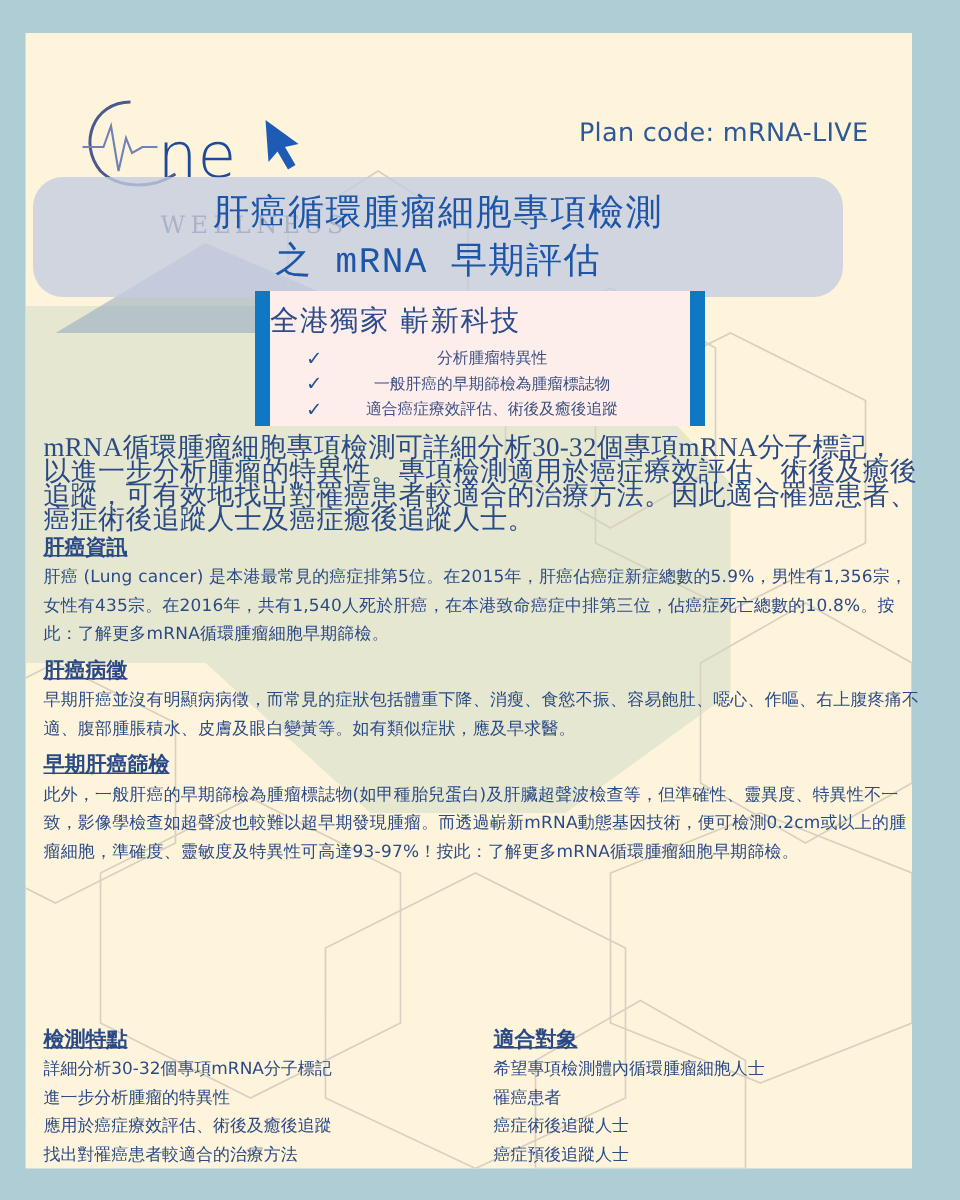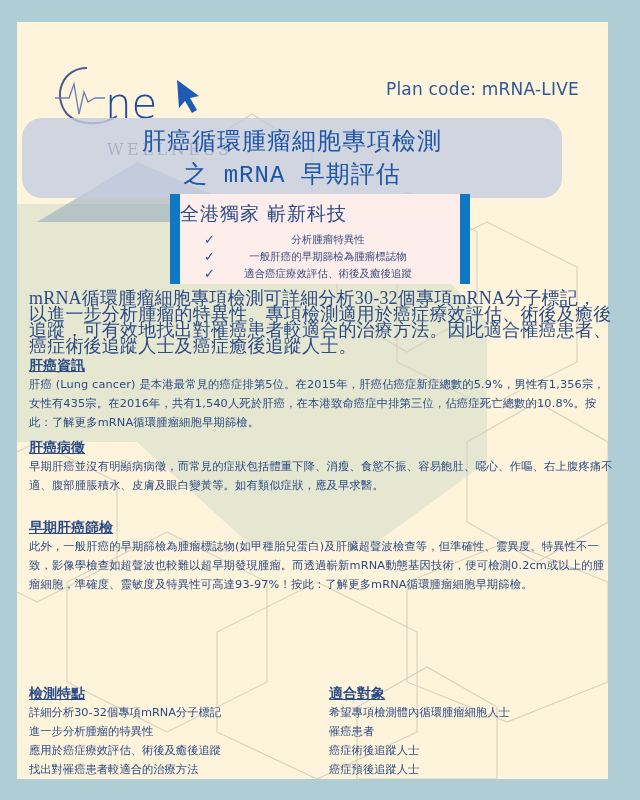--- a/index.html
+++ b/index.html
@@ -139,21 +139,21 @@
 
 <div class="content">
   <p class="intro">mRNA循環腫瘤細胞專項檢測可詳細分析30-32個專項mRNA分子標記，以進一步分析腫瘤的特異性。專項檢測適用於癌症療效評估、術後及癒後追蹤，可有效地找出對罹癌患者較適合的治療方法。因此適合罹癌患者、癌症術後追蹤人士及癌症癒後追蹤人士。</p>
 
   <h2 class="section-title">肝癌資訊</h2>
   <p class="para">肝癌 (Lung cancer) 是本港最常見的癌症排第5位。在2015年，肝癌佔癌症新症總數的5.9%，男性有1,356宗，女性有435宗。在2016年，共有1,540人死於肝癌，在本港致命癌症中排第三位，佔癌症死亡總數的10.8%。按此：了解更多mRNA循環腫瘤細胞早期篩檢。</p>
 
   <h2 class="section-title" style="margin-top:6px;">肝癌病徵</h2>
   <p class="para">早期肝癌並沒有明顯病病徵，而常見的症狀包括體重下降、消瘦、食慾不振、容易飽肚、噁心、作嘔、右上腹疼痛不適、腹部腫脹積水、皮膚及眼白變黃等。如有類似症狀，應及早求醫。</p>
 
-  <h2 class="section-title" style="margin-top:23px;">早期肝癌篩檢</h2>
+  <h2 class="section-title" style="margin-top:6px;">早期肝癌篩檢</h2>
   <p class="para">此外，一般肝癌的早期篩檢為腫瘤標誌物(如甲種胎兒蛋白)及肝臟超聲波檢查等，但準確性、靈異度、特異性不一致，影像學檢查如超聲波也較難以超早期發現腫瘤。而透過嶄新mRNA動態基因技術，便可檢測0.2cm或以上的腫瘤細胞，準確度、靈敏度及特異性可高達93-97%！按此：了解更多mRNA循環腫瘤細胞早期篩檢。</p>
 </div>
 
 <div class="cols">
   <div class="col col-left">
     <h2 class="section-title">檢測特點</h2>
     <ul class="col-list">
       <li class="col-item">詳細分析30-32個專項mRNA分子標記</li>
       <li class="col-item">進一步分析腫瘤的特異性</li>
       <li class="col-item">應用於癌症療效評估、術後及癒後追蹤</li>

